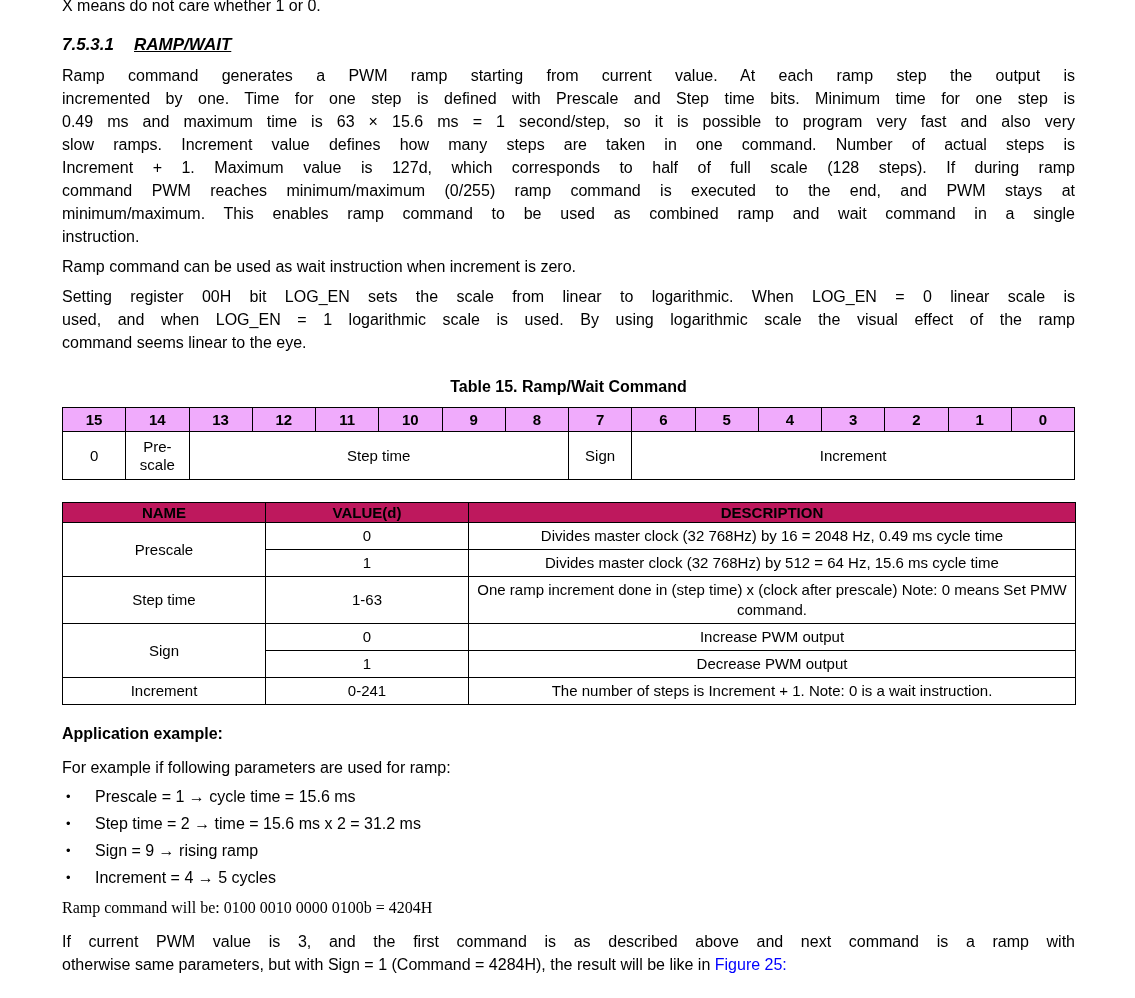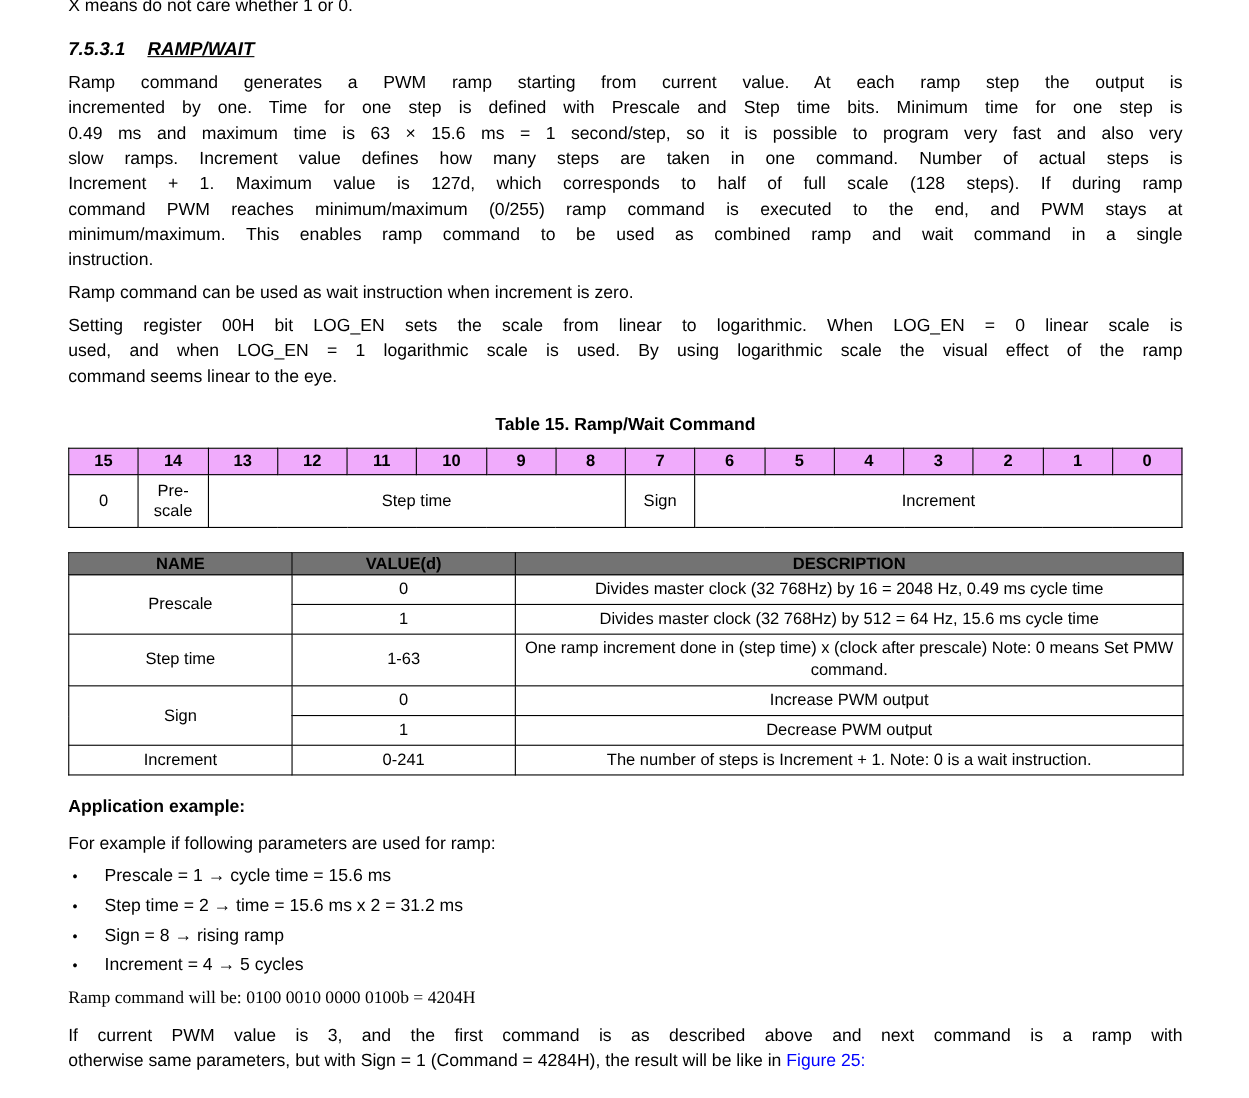--- a/index.html
+++ b/index.html
@@ -65,21 +65,21 @@
     height: 24px;
   }
   .bit-table .bf {
     height: 48px;
     white-space: pre-line;
     line-height: 18px;
     font-weight: normal;
   }
   .spec-table { margin-top: 22px; }
   .spec-table th {
-    background: #737373;
+    background: #be185d;
     font-weight: bold;
     height: 16px;
   }
   .spec-table td {
     line-height: 20px;
     height: 26px;
     padding: 3px 6px;
     font-weight: normal;
   }
   .app-heading {
@@ -238,21 +238,21 @@
       </tbody>
   </table>
 
   <div class="app-heading">Application example:</div>
 
   <div class="intro line">For example if following parameters are used for ramp:</div>
 
   <div class="bullets">
       <div class="bullet-item"><span class="bullet-dot">•</span><span>Prescale = 1 → cycle time = 15.6 ms</span></div>
       <div class="bullet-item"><span class="bullet-dot">•</span><span>Step time = 2 → time = 15.6 ms x 2 = 31.2 ms</span></div>
-      <div class="bullet-item"><span class="bullet-dot">•</span><span>Sign = 8 → rising ramp</span></div>
+      <div class="bullet-item"><span class="bullet-dot">•</span><span>Sign = 9 → rising ramp</span></div>
       <div class="bullet-item"><span class="bullet-dot">•</span><span>Increment = 4 → 5 cycles</span></div>
     </div>
 
   <div class="ramp-line line">Ramp command will be: 0100 0010 0000 0100b = 4204H</div>
 
   <div class="final-para">
     <div class="line just">If current PWM value is 3, and the first command is as described above and next command is a ramp with</div>
     <div class="line"><span>otherwise same parameters, but with Sign = 1 (Command = 4284H), the result will be like in </span><span class="fig-link">Figure 25</span><span class="fig-link">:</span></div>
   </div>
 

